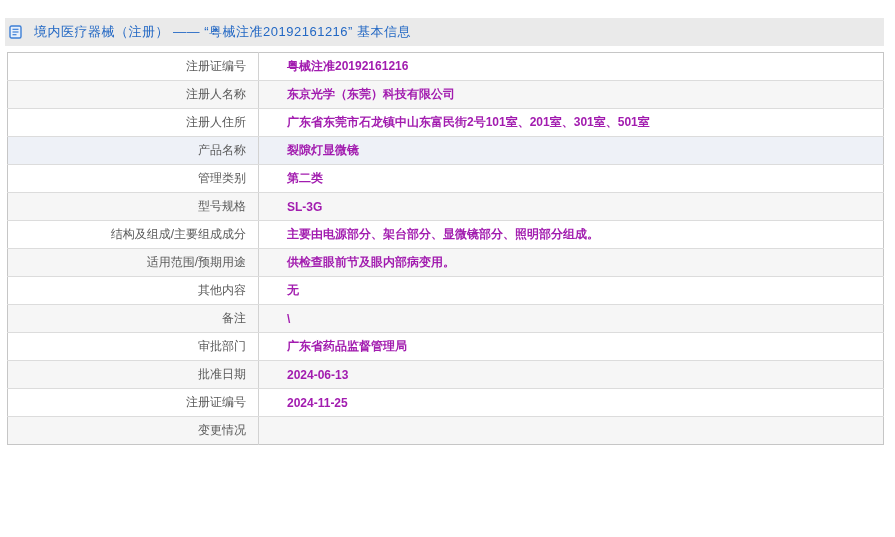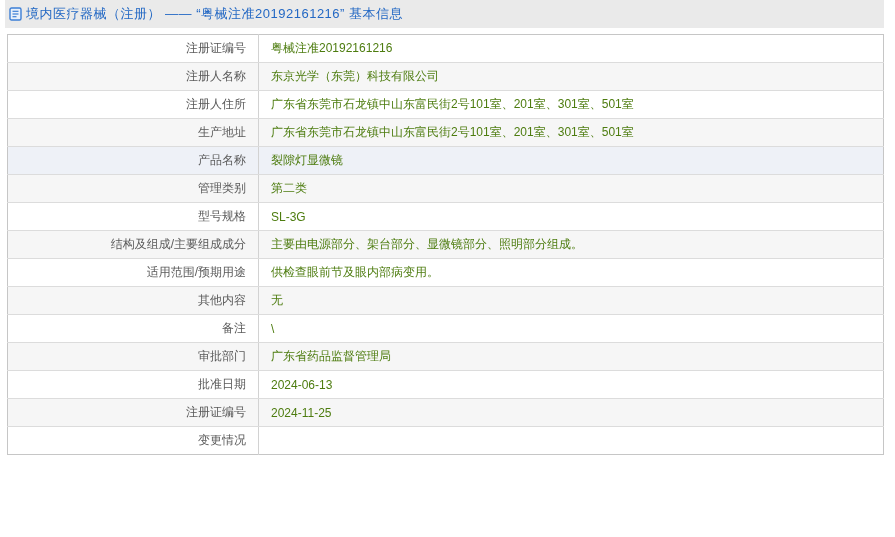--- a/index.html
+++ b/index.html
@@ -1,39 +1,39 @@
 <!DOCTYPE html>
 <html><head>
 <meta charset="utf-8">
 <style>
   html,body{margin:0;padding:0;}
   body{
     width:895px;height:537px;overflow:hidden;background:#ffffff;
     font-family:"Liberation Sans","DejaVu Sans",sans-serif;
   }
   .header{
-    margin:0 11px 6px 5px;height:28px;background:#eaeaea;
-    display:flex;align-items:center;gap:4px;padding-left:4px;box-sizing:border-box;
+    margin:18px 11px 6px 5px;height:28px;background:#eaeaea;
+    display:flex;align-items:center;gap:12px;padding-left:4px;box-sizing:border-box;
   }
   .header-title{color:#2368c4;font-size:13px;letter-spacing:.5px;}
   .icon{display:inline-flex;align-items:center;}
   table.info{
     margin-left:7px;width:877px;border-collapse:collapse;table-layout:fixed;
     border:1px solid #c6c6c6;
   }
   table.info td{
     height:25px;font-size:12px;border-bottom:1px solid #dcdcdc;
     overflow:hidden;white-space:nowrap;vertical-align:middle;
   }
   table.info tr:last-child td{border-bottom:none;}
   td.label-cell{
     width:237px;text-align:right;padding-right:12px;color:#5a5a5a;
     border-right:1px solid #d2d2d2;
   }
-  td.value-cell{padding-left:12px;color:#4d7c0f;}
+  td.value-cell{padding-left:28px;color:#a21caf;font-weight:bold;}
   tr:nth-child(even){background:#f6f6f6;}
   tr.highlighted{background:#eef1f7;}
   .label-inner{display:inline-flex;gap:3px;}
 </style>
 </head>
 <body>
 
 <div class="header">
   <span class="icon">
     <svg width="13" height="14" viewBox="0 0 13 14">
@@ -56,26 +56,20 @@
       </tr>
       <tr>
         <td class="label-cell"><span class="label-inner">
             <span>注册人名称</span>
           </span></td>
         <td class="value-cell"><span>东京光学（东莞）科技有限公司</span></td>
       </tr>
       <tr>
         <td class="label-cell"><span class="label-inner">
             <span>注册人住所</span>
-          </span></td>
-        <td class="value-cell"><span>广东省东莞市石龙镇中山东富民街2号101室、201室、301室、501室</span></td>
-      </tr>
-      <tr>
-        <td class="label-cell"><span class="label-inner">
-            <span>生产地址</span>
           </span></td>
         <td class="value-cell"><span>广东省东莞市石龙镇中山东富民街2号101室、201室、301室、501室</span></td>
       </tr>
       <tr class="highlighted">
         <td class="label-cell"><span class="label-inner">
             <span>产品名称</span>
           </span></td>
         <td class="value-cell"><span>裂隙灯显微镜</span></td>
       </tr>
       <tr>

